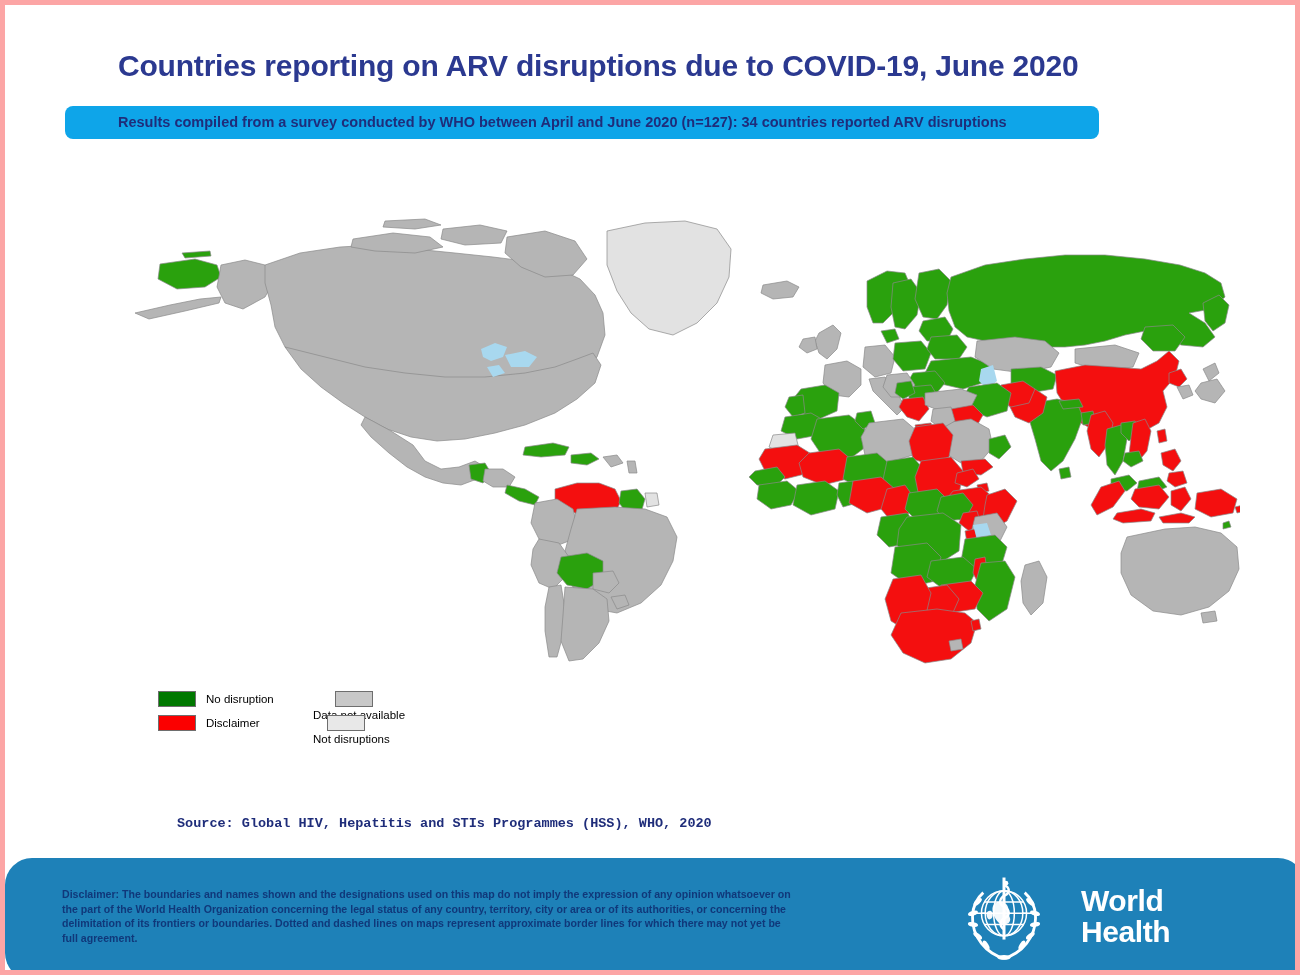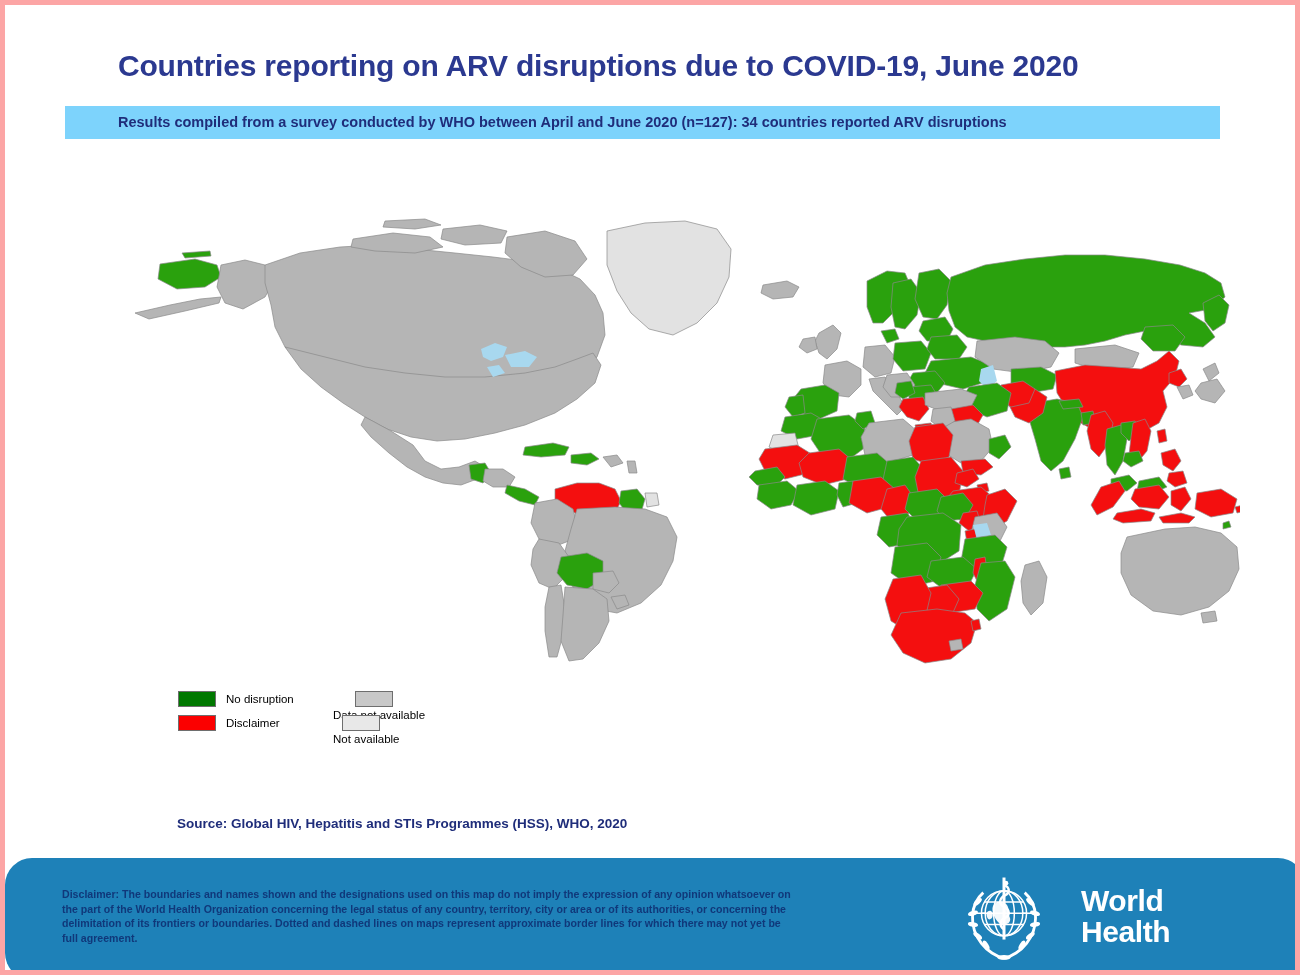--- a/index.html
+++ b/index.html
@@ -17,51 +17,52 @@
     overflow:hidden;
   }
   
   .title{
     position:absolute;left:113px;top:44px;width:1100px;
     font-size:30px;font-weight:bold;color:#2b3990;
     letter-spacing:-0.2px;white-space:nowrap;
   }
   
   .subtitle-band{
-    position:absolute;left:60px;top:101px;width:1155px;height:33px;
-    background:#7dd3fc;
+    position:absolute;left:60px;top:101px;width:1034px;height:33px;
+    background:#0ea5e9;
+    border-radius:8px;
   }
   .subtitle-text{
     position:absolute;left:53px;top:8px;
     font-size:14.5px;font-weight:bold;color:#1f2d7a;white-space:nowrap;
   }
   
   #map-wrap{
     position:absolute;left:120px;top:212px;width:1115px;height:465px;
   }
   #world-map{display:block;width:1115px;height:465px;}
   
-  .legend{position:absolute;left:173px;top:686px;width:420px;height:48px;}
+  .legend{position:absolute;left:153px;top:686px;width:420px;height:48px;}
   .legend-row{position:absolute;display:flex;align-items:center;}
   .lg-col1{left:0;}
   .lg-col2{left:145px;flex-direction:column;}
   .lg-r1{top:0;}
   .lg-r2{top:24px;}
   .swatch{
     width:38px;height:16px;border:1px solid #6e6e6e;box-sizing:border-box;
     display:inline-block;
   }
   .legend-label{
     margin-left:10px;font-size:11.5px;color:#000000;white-space:nowrap;
     line-height:16px;
   }
   
   .source{
     position:absolute;left:172px;top:811px;
-    font-size:13.5px;font-weight:bold;color:#1f2d7a;white-space:nowrap;
+    font-size:13.5px;font-weight:bold;color:#1f2d7a;white-space:nowrap;font-family:Liberation Mono, monospace;
   }
   
   .footer{
     position:absolute;left:0;top:853px;width:1300px;height:122px;
     background:#1e81b8;
     border-radius:27px;
   }
   .disclaimer{
     position:absolute;left:57px;top:29px;width:730px;
     font-size:10.6px;font-weight:bold;color:#10387a;line-height:1.38;
@@ -368,21 +369,21 @@
     <div class="legend-row lg-col1 lg-r2">
       <span class="swatch" style="background:#fb0000;"></span>
       <span class="legend-label">Disclaimer</span>
     </div>
     <div class="legend-row lg-col2 lg-r1">
       <span class="swatch" style="background:#c8c8c8;"></span>
       <span class="legend-label">Data not available</span>
     </div>
     <div class="legend-row lg-col2 lg-r2">
       <span class="swatch" style="background:#e8e8e8;"></span>
-      <span class="legend-label">Not available</span>
+      <span class="legend-label">Not disruptions</span>
     </div>
   </div>
 
   <div class="source">Source:  Global HIV, Hepatitis and STIs Programmes (HSS), WHO, 2020</div>
 
   <div class="footer">
     <div class="disclaimer">Disclaimer: The boundaries and names shown and the designations used on this map do not imply the expression of any opinion whatsoever on the part of the World Health Organization concerning the legal status of any country, territory, city or area or of its authorities, or concerning the delimitation of its frontiers or boundaries. Dotted and dashed lines on maps represent approximate border lines for which there may not yet be full agreement.</div>
   </div>
 
   <div class="who-logo">

